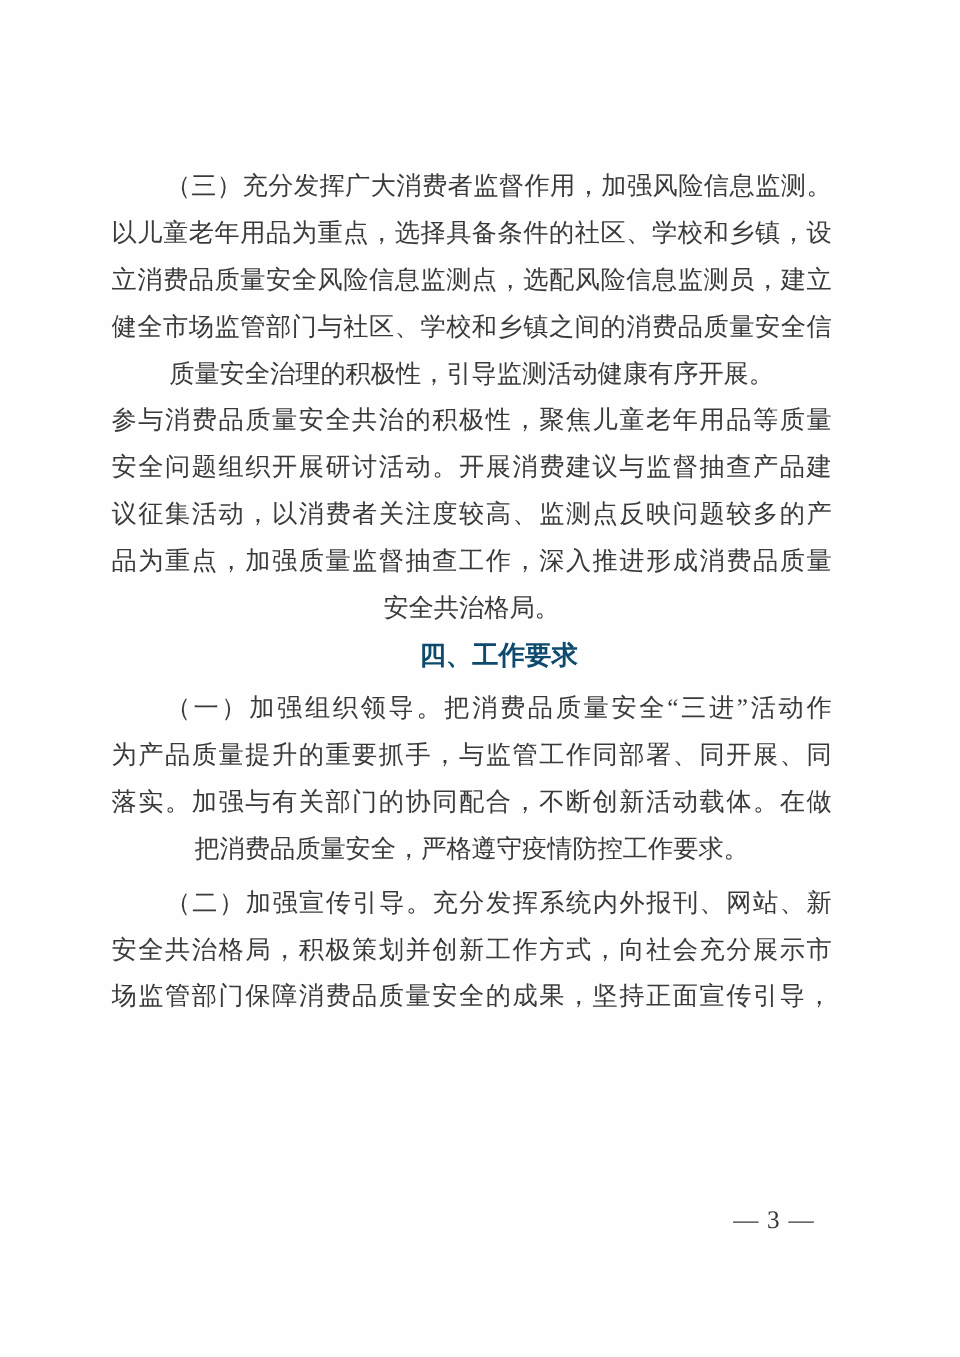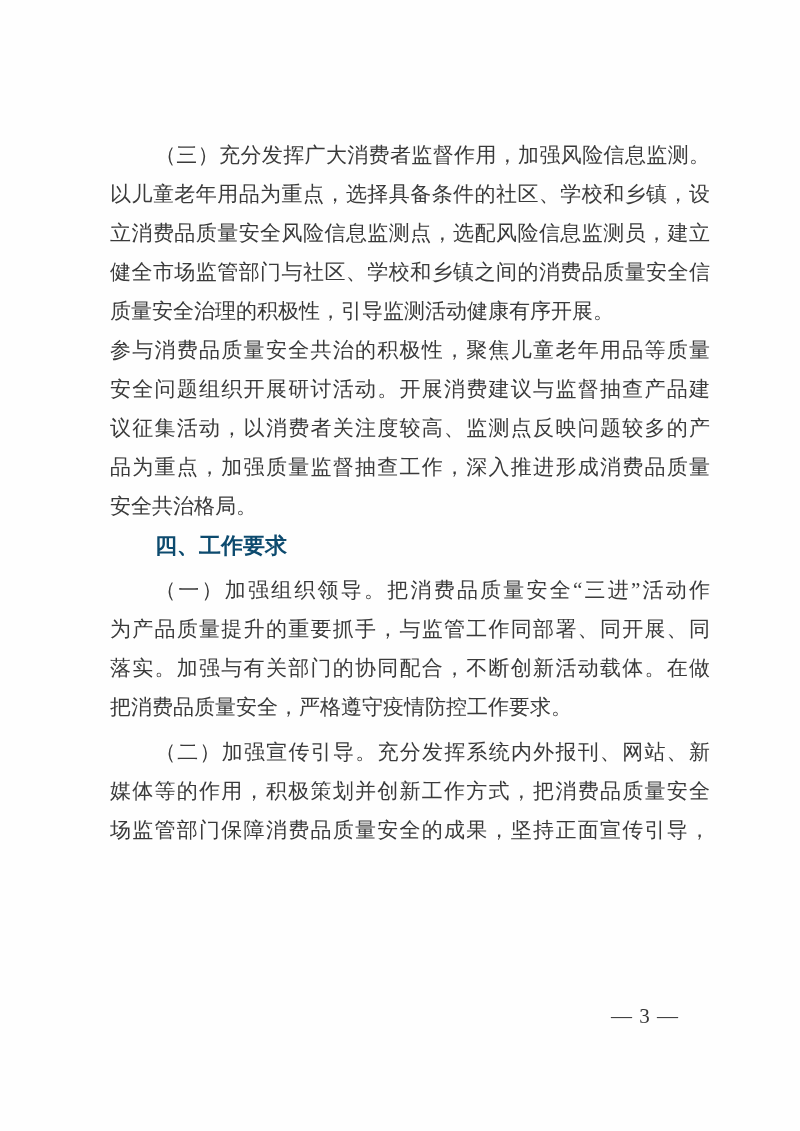--- a/index.html
+++ b/index.html
@@ -11,30 +11,31 @@
     position: relative;
     width: 800px;
     height: 1131px;
     background: #fefefe;
     overflow: hidden;
     font-family: "Liberation Serif", "DejaVu Serif", serif;
     color: #3a3a3a;
   }
   .text-block {
     position: absolute;
-    left: 110px;
+    left: 93px;
     top: 136px;
     width: 600px;
   }
   .line {
     font-size: 21px;
     line-height: 39px;
     height: 39px;
     white-space: normal;
     overflow: hidden;
+    text-align: center;
   }
   
   .fill {
     text-align: justify;
     text-align-last: justify;
   }
   
   .first {
     text-indent: 45px;
   }
@@ -79,19 +80,19 @@
     <div class="line">安全共治格局。</div>
 
     <div class="line heading">四、工作要求</div>
 
     <div class="line first fill gap">（一）加强组织领导。把消费品质量安全“三进”活动作</div>
     <div class="line fill">为产品质量提升的重要抓手，与监管工作同部署、同开展、同</div>
     <div class="line fill">落实。加强与有关部门的协同配合，不断创新活动载体。在做</div>
     <div class="line">把消费品质量安全，严格遵守疫情防控工作要求。</div>
 
     <div class="line first fill gap">（二）加强宣传引导。充分发挥系统内外报刊、网站、新</div>
-    <div class="line fill">媒体等的作用，积极策划并创新工作方式，把消费品质量安全</div>
+    <div class="line fill">安全共治格局，积极策划并创新工作方式，向社会充分展示市</div>
     <div class="line fill">场监管部门保障消费品质量安全的成果，坚持正面宣传引导，</div>
   </div>
 
   <div class="page-number">— 3 —</div>
 
 </div>
 
 </body></html>

